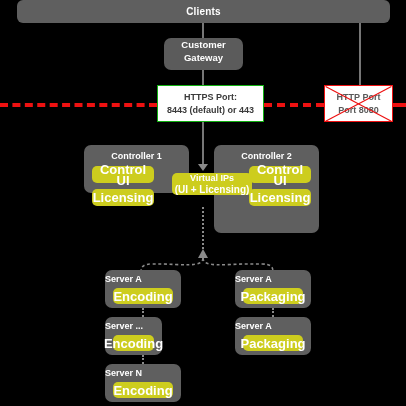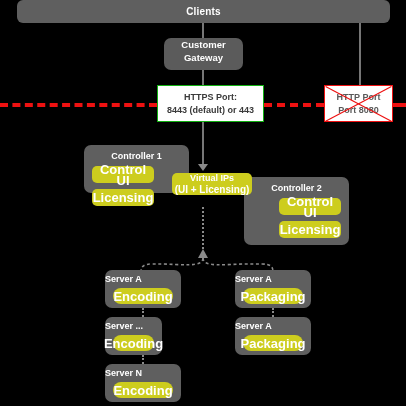--- a/index.html
+++ b/index.html
@@ -150,21 +150,20 @@
     font-size: 9px;
     font-weight: bold;
     color: #ffffff;
   }
   .server .chip {
     left: 8px;
     right: 8px;
     top: 18px;
     height: 16px;
     width: auto;
-    border-radius: 8px;
   }
 
   svg.fork { position: absolute; overflow: visible; }
 </style>
 </head>
 <body>
 
 <div id="canvas">
 
   <div class="gbox clients-bar" style="left:17px; top:0px; width:373px; height:23px;">
@@ -212,21 +211,21 @@
   <div class="controller" style="left:72px; top:145px; width:105px; height:48px;margin-left:12px;">
     <div class="ctitle">Controller 1</div>
     <div class="chip" style="left:8px; top:21px; width:62px; height:17px;">
       <span>Control UI</span>
     </div>
     <div class="chip" style="left:8px; top:44px; width:62px; height:17px;">
       <span>Licensing</span>
     </div>
   </div>
 
-  <div class="controller" style="left:244px; top:145px; width:105px; height:68px;margin-top:32px;">
+  <div class="controller" style="left:214px; top:145px; width:105px; height:88px;">
     <div class="ctitle">Controller 2</div>
     <div class="chip" style="left:35px; top:21px; width:62px; height:17px;">
       <span>Control UI</span>
     </div>
     <div class="chip" style="left:35px; top:44px; width:62px; height:17px;">
       <span>Licensing</span>
     </div>
   </div>
 
   <div class="chip vip" style="left:172px; top:173px; width:80px; height:22px;">

